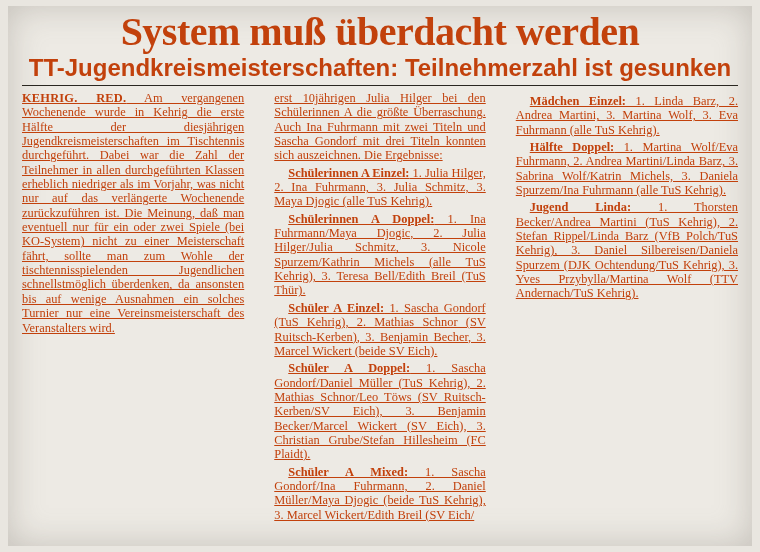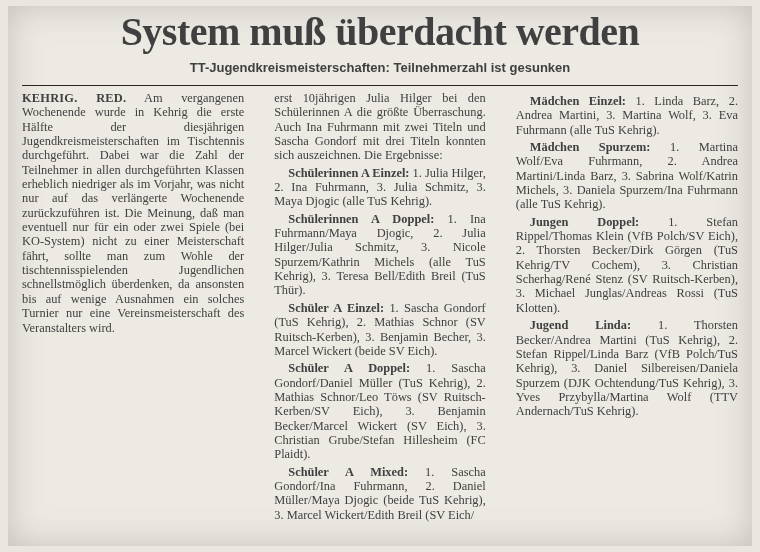--- a/index.html
+++ b/index.html
@@ -7,21 +7,21 @@
     padding: 0;
     background: #9a9a9a;
   }
   .page {
     position: relative;
     width: 760px;
     height: 552px;
     background: #e9e6e0;
     overflow: hidden;
     font-family: "Liberation Serif", serif;
-    color: #404040;
+    color: #c2410c;
   }
   .paper {
     position: absolute;
     left: 8px;
     top: 6px;
     right: 8px;
     bottom: 6px;
     background: #edeae4;
     box-shadow: inset 0 0 34px rgba(120,115,105,0.35);
   }
@@ -40,35 +40,36 @@
     letter-spacing: -0.5px;
     text-align: center;
     margin: 0;
     padding: 0;
     white-space: nowrap;
     transform: scaleX(1.0);
   }
   .subhead {
     font-family: "Liberation Sans", sans-serif;
     font-weight: bold;
-    font-size: 13px;
+    font-size: 24px;
     line-height: 22px;
     text-align: center;
     margin: 3px 0 0 0;
     white-space: nowrap;
   }
   .rule {
     border: 0;
     border-top: 1.3px solid #2a2721;
     margin: 6px 0 5px 0;
   }
   .columns {
     display: flex;
     gap: 8px;
     margin-top: 4px;
+    text-decoration: underline;
   }
   .col {
     width: 33.33%;
     box-sizing: border-box;
     font-size: 12.4px;
     line-height: 14.35px;
     text-align: justify;
     text-justify: inter-word;
     hyphens: auto;
   }
@@ -115,21 +116,20 @@
           <p class="para first">erst 10jährigen Julia Hilger bei den Schülerinnen A die größte Überraschung. Auch Ina Fuhrmann mit zwei Titeln und Sascha Gondorf mit drei Titeln konnten sich auszeichnen. Die Ergebnisse:</p>
           <p class="result"><span class="cat">Schülerinnen A Einzel:</span><span> 1. Julia Hilger, 2. Ina Fuhrmann, 3. Julia Schmitz, 3. Maya Djogic (alle TuS Kehrig).</span></p>
           <p class="result"><span class="cat">Schülerinnen A Doppel:</span><span> 1. Ina Fuhrmann/Maya Djogic, 2. Julia Hilger/Julia Schmitz, 3. Nicole Spurzem/Kathrin Michels (alle TuS Kehrig), 3. Teresa Bell/Edith Breil (TuS Thür).</span></p>
           <p class="result"><span class="cat">Schüler A Einzel:</span><span> 1. Sascha Gondorf (TuS Kehrig), 2. Mathias Schnor (SV Ruitsch-Kerben), 3. Benjamin Becher, 3. Marcel Wickert (beide SV Eich).</span></p>
           <p class="result"><span class="cat">Schüler A Doppel:</span><span> 1. Sascha Gondorf/Daniel Müller (TuS Kehrig), 2. Mathias Schnor/Leo Töws (SV Ruitsch-Kerben/SV Eich), 3. Benjamin Becker/Marcel Wickert (SV Eich), 3. Christian Grube/Stefan Hillesheim (FC Plaidt).</span></p>
           <p class="result"><span class="cat">Schüler A Mixed:</span><span> 1. Sascha Gondorf/Ina Fuhrmann, 2. Daniel Müller/Maya Djogic (beide TuS Kehrig), 3. Marcel Wickert/Edith Breil (SV Eich/</span></p>
         </div>
 
         <div class="col c3">
           <p class="result"><span class="cat">Mädchen Einzel:</span><span> 1. Linda Barz, 2. Andrea Martini, 3. Martina Wolf, 3. Eva Fuhrmann (alle TuS Kehrig).</span></p>
-          <p class="result"><span class="cat">Mädchen Spurzem:</span><span> 1. Martina Wolf/Eva Fuhrmann, 2. Andrea Martini/Linda Barz, 3. Sabrina Wolf/Katrin Michels, 3. Daniela Spurzem/Ina Fuhrmann (alle TuS Kehrig).</span></p>
-          <p class="result"><span class="cat">Jungen Doppel:</span><span> 1. Stefan Rippel/Thomas Klein (VfB Polch/SV Eich), 2. Thorsten Becker/Dirk Görgen (TuS Kehrig/TV Cochem), 3. Christian Scherhag/René Stenz (SV Ruitsch-Kerben), 3. Michael Junglas/Andreas Rossi (TuS Klotten).</span></p>
+          <p class="result"><span class="cat">Hälfte Doppel:</span><span> 1. Martina Wolf/Eva Fuhrmann, 2. Andrea Martini/Linda Barz, 3. Sabrina Wolf/Katrin Michels, 3. Daniela Spurzem/Ina Fuhrmann (alle TuS Kehrig).</span></p>
           <p class="result"><span class="cat">Jugend Linda:</span><span> 1. Thorsten Becker/Andrea Martini (TuS Kehrig), 2. Stefan Rippel/Linda Barz (VfB Polch/TuS Kehrig), 3. Daniel Silbereisen/Daniela Spurzem (DJK Ochtendung/TuS Kehrig), 3. Yves Przybylla/Martina Wolf (TTV Andernach/TuS Kehrig).</span></p>
         </div>
 
       </div>
     </div>
   </div>
 </div>
 
 </body></html>

